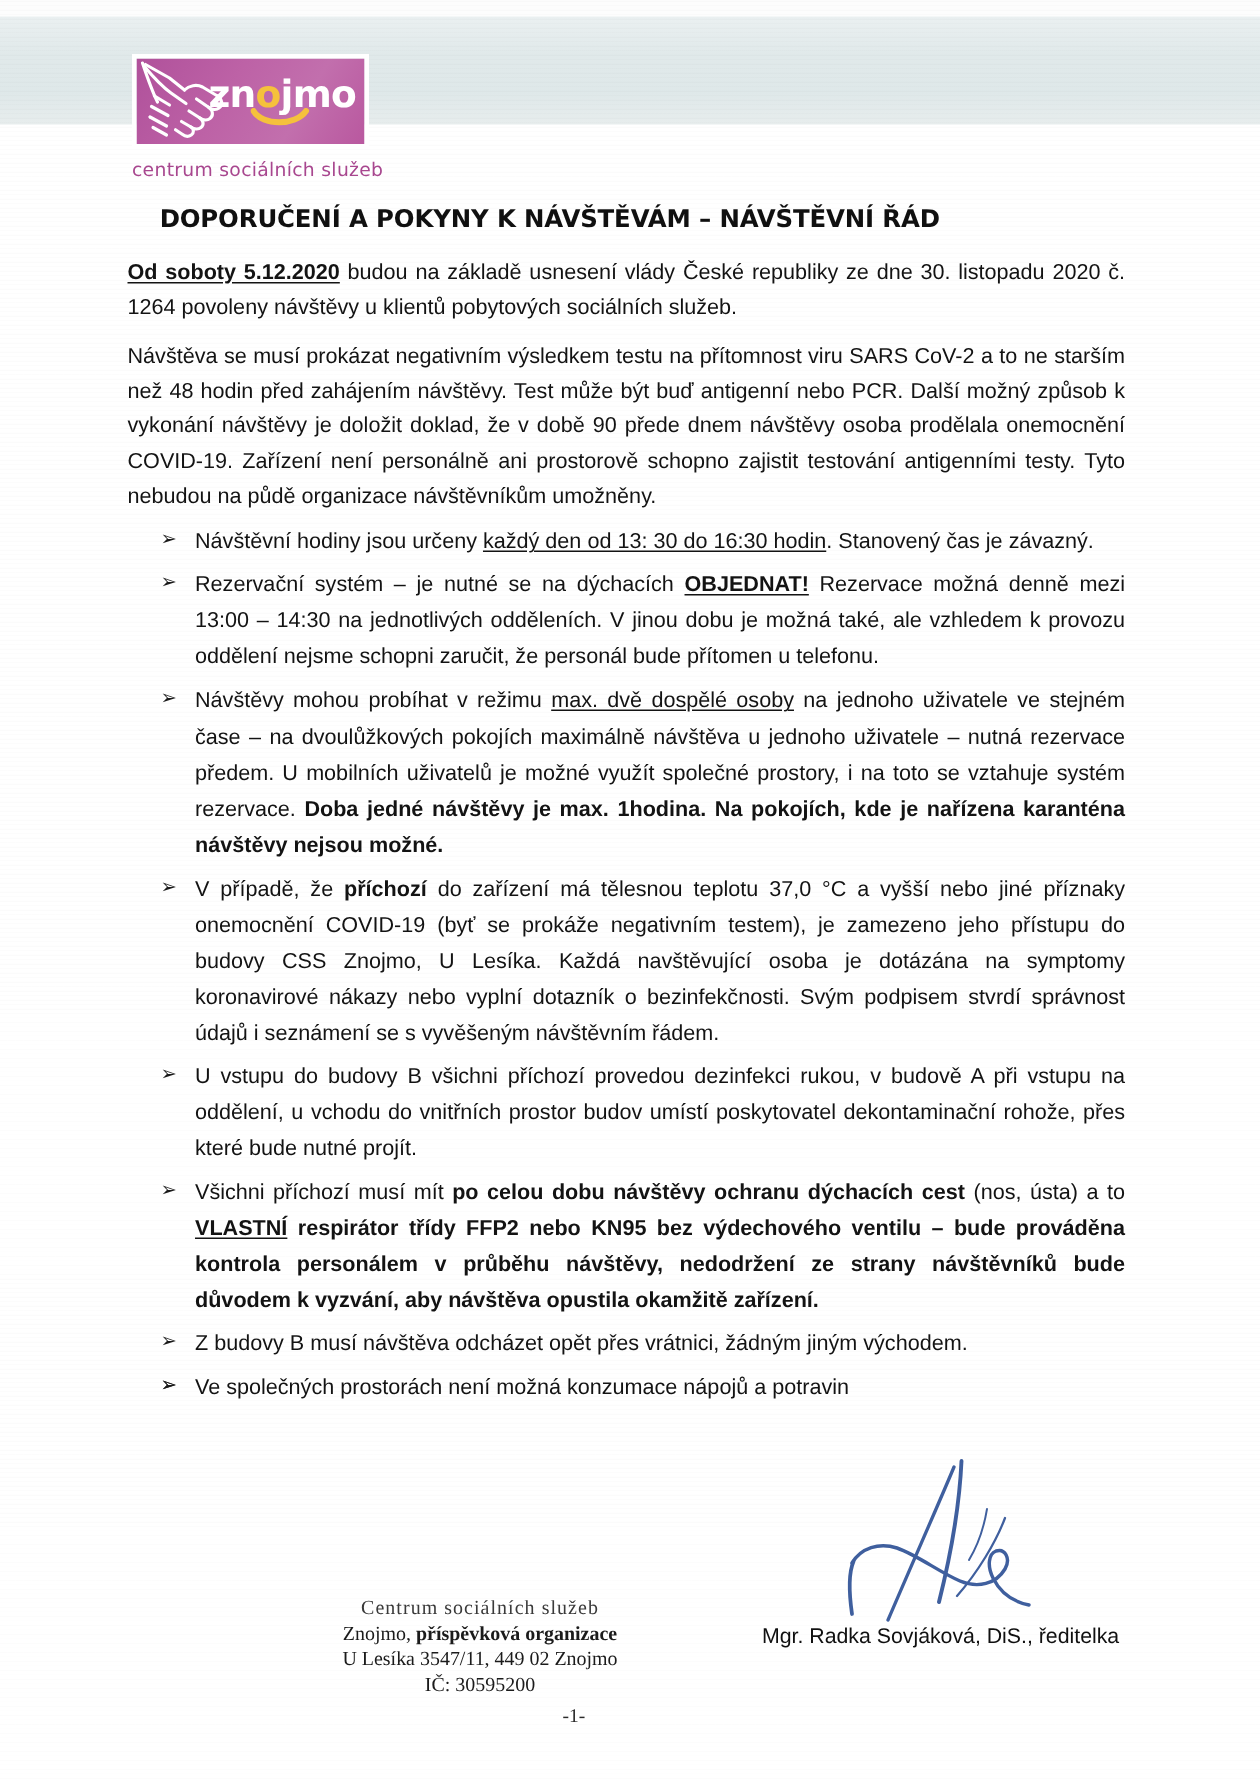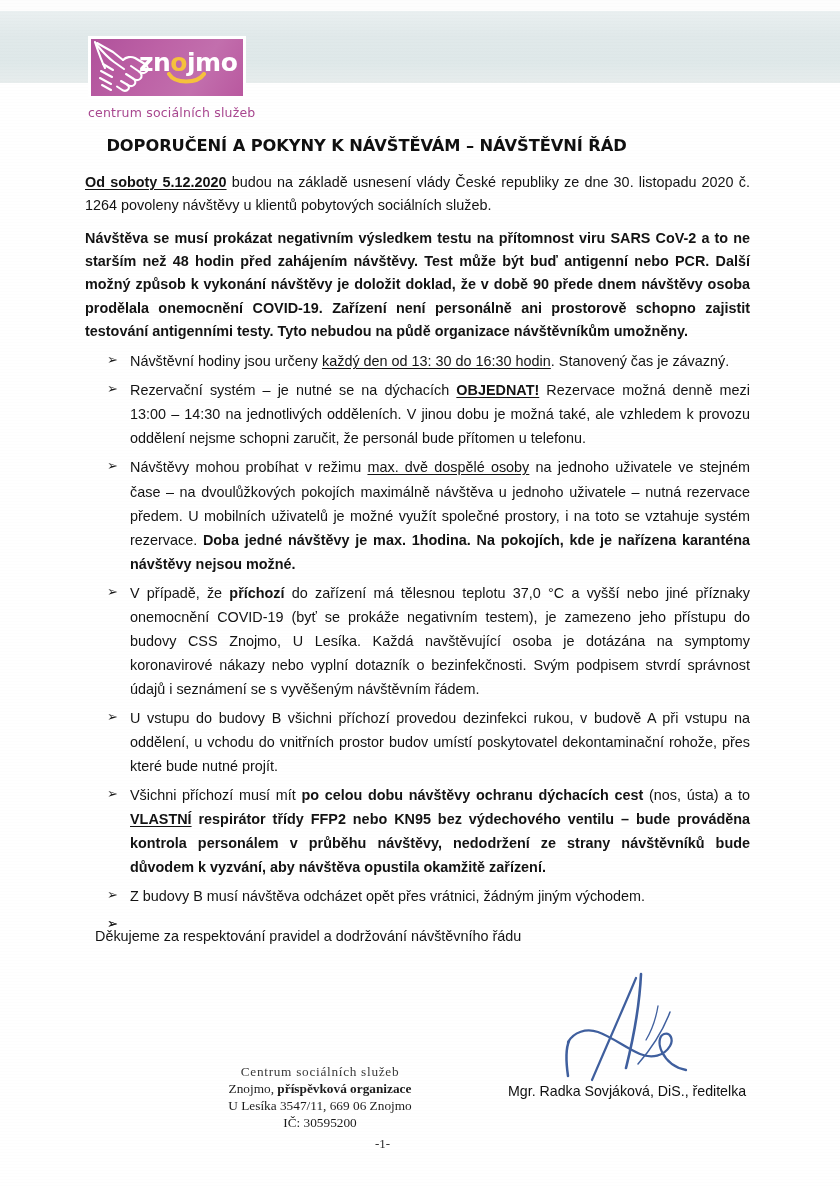--- a/index.html
+++ b/index.html
@@ -133,21 +133,21 @@
 
   p.para {
     margin: 0 0 9px 0;
     font-size: 14.4px;
     line-height: 1.62;
     text-align: justify;
     text-justify: inter-word;
     color: #131313;
   }
   p.para.bold {
-    font-weight: 700;
+    font-weight: 400;
     margin-bottom: 4px;
   }
   .u { text-decoration: underline; text-underline-offset: 2px; }
   .b { font-weight: 700; }
   .bu { font-weight: 700; text-decoration: underline; text-underline-offset: 2px; margin-top: 25px; }
 
   
   ul.bullets {
     list-style: none;
     margin: 6px 0 0 0;
@@ -271,24 +271,23 @@
 
     <ul class="bullets" id="rules-list">
         <li><span class="marker">➢</span><span>Návštěvní hodiny jsou určeny </span><span class="u">každý den od 13: 30 do 16:30  hodin</span><span>. Stanovený čas je závazný.</span></li>
         <li><span class="marker">➢</span><span>Rezervační systém – je nutné se na dýchacích </span><span class="bu">OBJEDNAT!</span><span> Rezervace možná denně mezi 13:00 – 14:30 na jednotlivých odděleních. V jinou dobu je možná také, ale vzhledem k provozu oddělení nejsme schopni zaručit, že personál bude přítomen u telefonu.</span></li>
         <li><span class="marker">➢</span><span>Návštěvy mohou probíhat v režimu </span><span class="u">max. dvě dospělé osoby</span><span> na jednoho uživatele ve stejném čase – na dvoulůžkových pokojích maximálně návštěva u jednoho uživatele – nutná rezervace předem. U mobilních uživatelů je možné využít společné prostory, i na toto se vztahuje systém rezervace. </span><span class="b">Doba jedné návštěvy je max. 1hodina. Na pokojích, kde je nařízena karanténa návštěvy nejsou možné.</span></li>
         <li><span class="marker">➢</span><span>V případě, že </span><span class="b">příchozí</span><span> do zařízení má tělesnou teplotu 37,0 °C a vyšší nebo jiné příznaky onemocnění COVID-19 (byť se prokáže negativním testem), je zamezeno jeho přístupu do budovy CSS Znojmo, U Lesíka. Každá navštěvující osoba je dotázána na symptomy koronavirové nákazy nebo vyplní dotazník o bezinfekčnosti. Svým podpisem stvrdí správnost údajů i seznámení se s vyvěšeným návštěvním řádem.</span></li>
         <li><span class="marker">➢</span><span>U vstupu do budovy B všichni příchozí provedou dezinfekci rukou, v budově A při vstupu na oddělení, u vchodu do vnitřních prostor budov umístí poskytovatel dekontaminační rohože, přes které bude nutné projít.</span></li>
         <li><span class="marker">➢</span><span>Všichni příchozí musí mít </span><span class="b">po celou dobu návštěvy ochranu dýchacích cest</span><span> (nos, ústa) a to </span><span class="bu">VLASTNÍ</span><span class="b"> respirátor třídy FFP2 nebo KN95 bez výdechového ventilu – bude prováděna kontrola personálem v průběhu návštěvy, nedodržení ze strany návštěvníků bude důvodem k vyzvání, aby návštěva opustila okamžitě zařízení.</span></li>
         <li><span class="marker">➢</span><span>Z budovy B musí návštěva odcházet opět přes vrátnici, žádným jiným východem.</span></li>
         <li><span class="marker">➢</span></li>
-        <li><span class="marker">➢</span></li>
+        <li><span class="marker">➢</span><span>Ve společných prostorách není možná konzumace nápojů a potravin</span></li>
       </ul>
 
-    <p class="thanks">Děkujeme za respektování pravidel a dodržování návštěvního řádu</p>
 
   </div>
 </div>
 
 <span class="signature-svg">
   <svg width="190" height="118" viewBox="0 0 190 118" fill="none" xmlns="http://www.w3.org/2000/svg">
     <g stroke="#3f5f9e" fill="none" stroke-linecap="round" stroke-linejoin="round">
       <path d="M96 6 C86 30, 70 66, 52 108" stroke-width="2.2"></path>
       <path d="M101 2 C100 24, 96 56, 86 96" stroke-width="2.6"></path>
       <path d="M28 70 C34 60, 46 56, 58 60 C72 65, 86 76, 100 82 C112 87, 124 84, 130 74 C134 67, 130 60, 124 62 C119 64, 118 72, 122 80 C127 90, 136 96, 146 98" stroke-width="2.3"></path>
@@ -297,17 +296,17 @@
       <path d="M118 34 C116 46, 112 58, 106 68" stroke-width="1.3"></path>
     </g>
   </svg>
 </span>
 
 <div class="sig-name">Mgr. Radka Sovjáková, DiS., ředitelka</div>
 
 <div class="stamp">
   <div class="l1">Centrum sociálních služeb</div>
   <div class="l2"><span>Znojmo, </span><b>příspěvková organizace</b></div>
-  <div class="l3">U Lesíka 3547/11, 669 06 Znojmo</div>
+  <div class="l3">U Lesíka 3547/11, 449 02 Znojmo</div>
   <div class="l4">IČ: 30595200</div>
 </div>
 
 <div class="page-num">-1-</div>
 
 </body></html>

